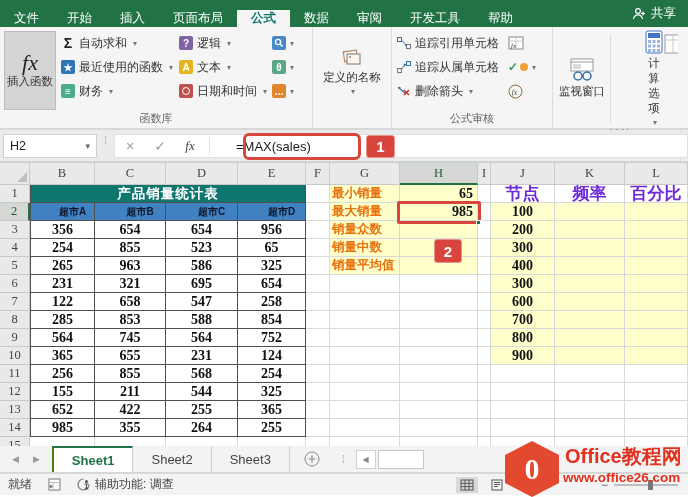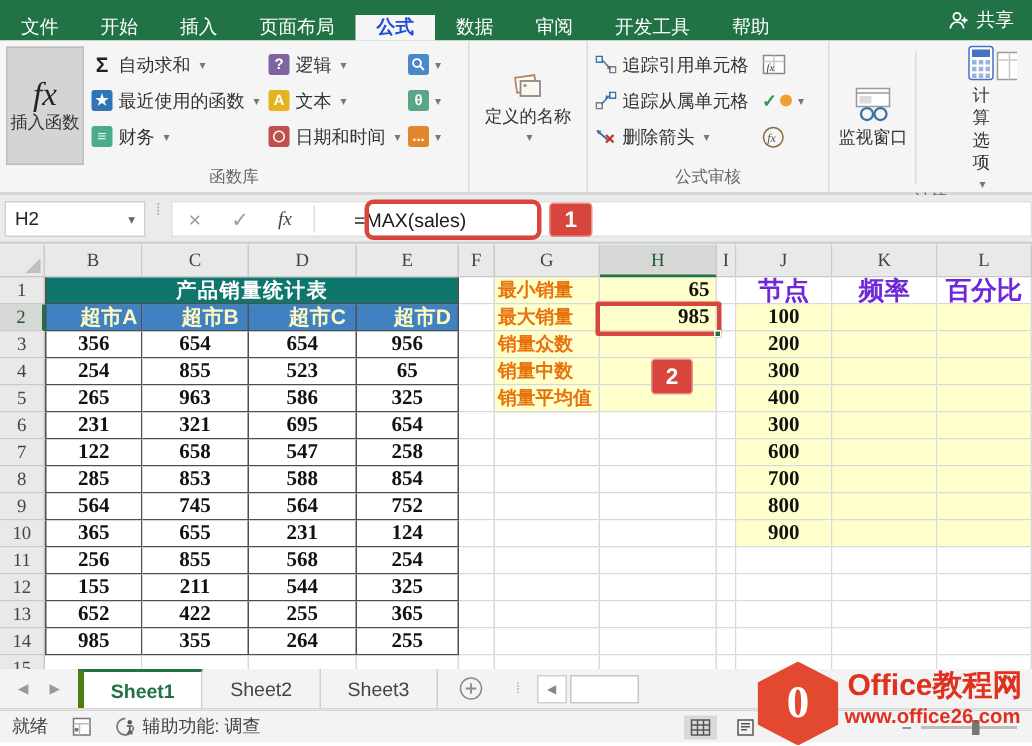--- a/index.html
+++ b/index.html
@@ -3,21 +3,21 @@
 <meta charset="utf-8">
 <style>
   * { margin:0; padding:0; box-sizing:border-box; }
   html,body { width:688px; height:497px; overflow:hidden; background:#fff;
     font-family:"Liberation Sans", sans-serif; }
   #app { position:relative; width:688px; height:497px; background:#fff; overflow:hidden; }
 
   
   .tabbar { height:27px; background:#217346; display:flex; align-items:stretch; color:#fff; font-size:12.5px; }
   .tabbar .tab { padding:0 14px; display:flex; align-items:center; cursor:default; }
-  .tabbar .tab.active { background:#f5f5f5; color:#1d4ed8; font-weight:bold; }
+  .tabbar .tab.active { background:#f5f5f5; color:#0f766e; font-weight:bold; }
   .tabbar .spacer { flex:1; }
   .share { display:flex; align-items:center; gap:5px; padding:0 12px; font-size:12.5px; }
 
   
   .ribbon { height:103px; background:#f5f5f5; border-bottom:2px solid #d8d8d8; display:flex; }
   .rgroup { position:relative; border-right:1px solid #dcdcdc; display:flex; flex-direction:column; }
   .g-body { flex:1; display:flex; padding:3px 2px 0 2px; }
   .g-label { height:17px; font-size:11px; color:#666; text-align:center; line-height:15px; }
   .rcol { display:flex; flex-direction:column; justify-content:flex-start; padding-top:1px; }
   .rbtn { display:flex; align-items:center; height:24px; padding:0 3px; font-size:12px; color:#333; gap:4px; white-space:nowrap; }
@@ -62,39 +62,39 @@
          border-right:1px solid #c9c9c9; border-bottom:1px solid #c9c9c9; }
   .corner { background:#e9e9e9; position:relative; }
   .corner:after { content:""; position:absolute; right:2px; bottom:2px; border-left:10px solid transparent;
                   border-bottom:10px solid #bfbfbf; }
   .selhdr { background:#d5d8d5; color:#1d5a38; border-bottom:2px solid #217346; }
   .selrow { background:#d5d8d5; color:#1d5a38; border-right:2px solid #217346; }
   .num { font-family:"Liberation Serif", serif; font-weight:bold; font-size:14px; color:#111; }
   .tb { border-right:1px solid #4f4f4f; border-bottom:1px solid #4f4f4f; }
   .bl { border-left:1px solid #4f4f4f; }
   .title { background:#0f766e; color:#fff; font-weight:bold; font-size:13.5px; letter-spacing:1px; }
-  .store { background:#3f81c1; color:#fef9c3; font-weight:bold; font-size:14px;padding-left:20px; }
+  .store { background:#3f81c1; color:#0f172a; font-weight:bold; font-size:10px;padding-left:20px; }
   .ylab { background:#ffffcc; color:#e8720c; font-weight:bold; font-size:12.5px;
           justify-content:flex-start; padding-left:2px; white-space:nowrap; overflow:visible; z-index:2; }
   .yval { background:#ffffcc; justify-content:flex-end; padding-right:4px; }
   .yfill { background:#ffffcc; }
   .binhdr { color:#6d28d9; font-weight:bold; font-size:17px; }
   .h2box { position:absolute; left:397px; top:38px; width:84px; height:23px;
            border:3px solid #d8453c; border-radius:2px; z-index:10; pointer-events:none; }
   .fillhandle { position:absolute; left:476px; top:57px; width:5px; height:5px; background:#217346;
                 border:1px solid #fff; z-index:11; }
   .badge2 { left:434px; top:76px; width:28px; height:24px; }
 
   
   .sheettabs { position:relative; height:27px; background:#f3f3f3; border-bottom:1px solid #d6d6d6;
                display:flex; align-items:stretch; font-size:13px; color:#444; }
   .navarrows { display:flex; align-items:center; gap:14px; padding:0 12px; color:#9a9a9a; font-size:9px; }
   .stab { padding:0 18px; display:flex; align-items:center; border-right:1px solid #cfcfcf; }
   .stab.active { background:#fff; color:#217346; font-weight:bold; border-top:2px solid #217346;
-                 border-right:1px solid #cfcfcf; border-left:4px solid #4d7c0f; }
+                 border-right:1px solid #cfcfcf; border-left:2px solid #4d7c0f; }
   .addsheet { display:flex; align-items:center; padding:0 14px; color:#666; }
   .tabdots { display:flex; align-items:center; color:#a8a8a8; font-size:10px; padding:0 8px; letter-spacing:1px; }
   .hscroll { display:flex; align-items:center; gap:2px; flex:1; }
   .hsbtn { width:20px; height:19px; background:#fff; border:1px solid #d0d0d0; color:#888; font-size:8px;
            display:flex; align-items:center; justify-content:center; }
   .hsthumb { width:46px; height:19px; background:#fff; border:1px solid #c6c6c6; }
 
   
   .statusbar { position:relative; height:22px; background:#f3f3f3; border-top:1px solid #d9d9d9;
                display:flex; align-items:center; font-size:12px; color:#444; }

